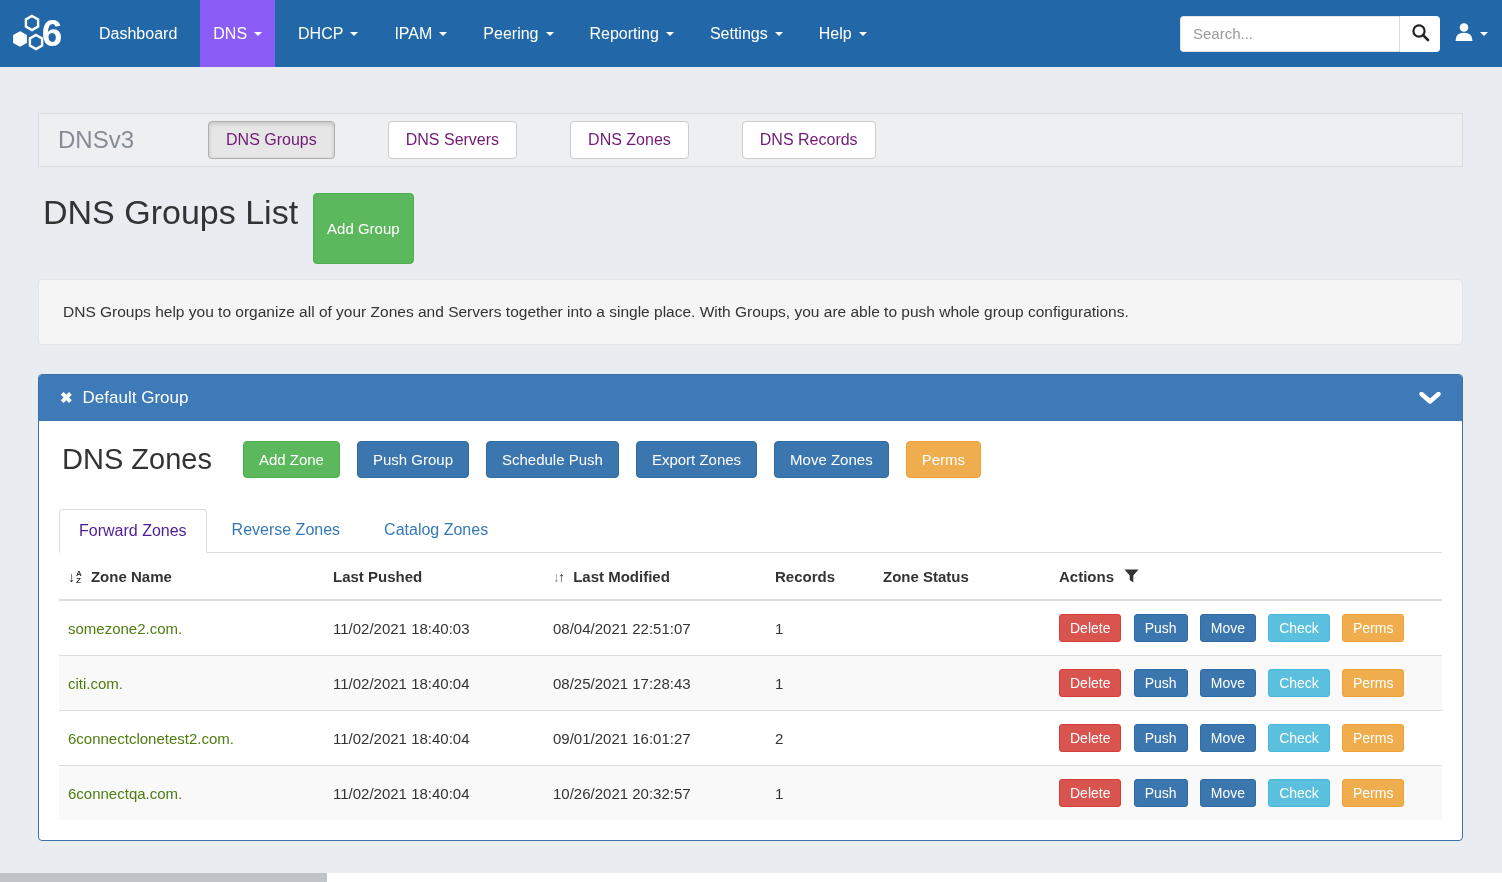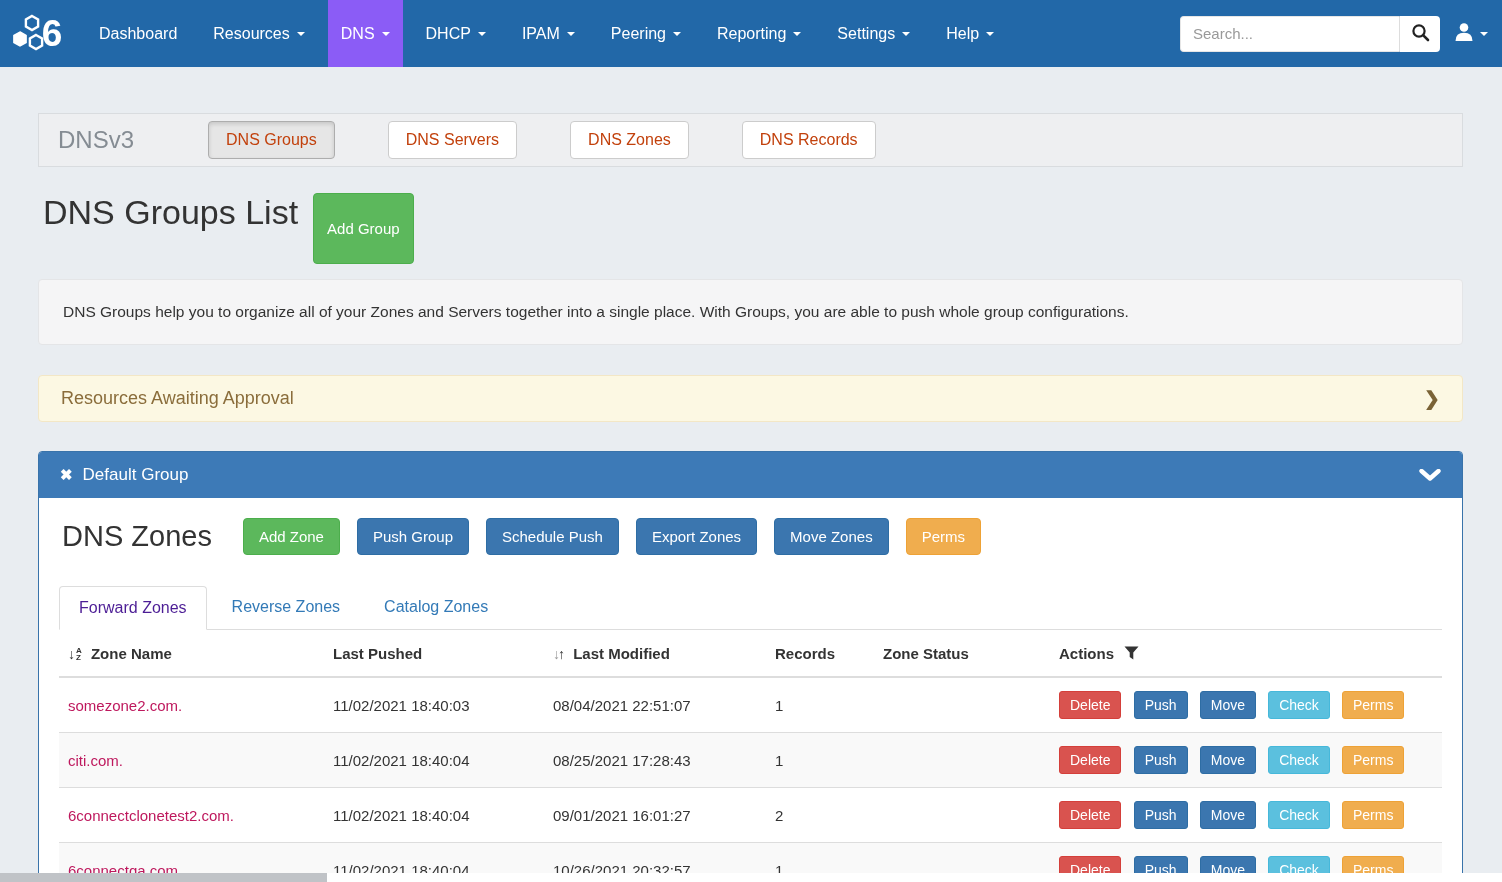--- a/index.html
+++ b/index.html
@@ -30,21 +30,21 @@
                 display:flex; align-items:center; justify-content:center; cursor:pointer; }
   .user-menu { margin-left:13px; display:flex; align-items:center; cursor:pointer; }
   .user-menu .caret { margin-left:5px; }
 
   
   .content { margin:0 39px 0 38px; }
 
   .dnsv3-bar { margin-top:46px; background:#eeeff1; border:1px solid #d9dcdf; border-radius:0;
                height:54px; display:flex; align-items:center; padding:0 19px;gap:36px; }
   .dnsv3-label { font-size:24px; color:#858c93; margin-right:38px; }
-  .pill-btn { background:#fff; border:1px solid #ccc; border-radius:4px; font-size:16px; color:#c2410c;
+  .pill-btn { background:#fff; border:1px solid #ccc; border-radius:4px; font-size:16px; color:#701a75;
               padding:9px 17px; margin-right:17px; cursor:pointer; font-family:"Liberation Sans", sans-serif; }
   .pill-btn.active { background:#e6e6e6; border-color:#adadad; box-shadow:inset 0 2px 4px rgba(0,0,0,.14); }
 
   .page-heading { margin:26px 0 0 5px; display:flex; }
   .page-title { font-size:34px; font-weight:500; color:#333; margin:0; }
   .btn { color:#fff; font-size:15px; border:1px solid transparent; border-radius:4px;
          padding:8px 14px; cursor:pointer; font-family:"Liberation Sans", sans-serif; white-space:nowrap; }
   .btn-green  { background:#5cb85c; border-color:#4cae4c; }
   .btn-blue   { background:#3b76af; border-color:#2e6da4; }
   .btn-orange { background:#f0ad4e; border-color:#eea236; }
@@ -76,21 +76,21 @@
   .tab { font-size:16px; padding:12px 19px; color:#337ab7; cursor:pointer; margin-bottom:-1px; }
   .tab.active { color:#4c1d95; background:#fff; border:1px solid #ddd; border-bottom-color:#fff;
                 border-radius:4px 4px 0 0; }
   .tab:not(.active) { margin-left:6px; }
 
   table.zones { width:100%; border-collapse:collapse; font-size:15px; }
   .zones th { text-align:left; font-weight:bold; color:#333; padding:15px 10px 14px 9px;
               border-bottom:2px solid #ddd; white-space:nowrap; }
   .zones td { padding:13px 10px 13px 9px; border-top:1px solid #ddd; vertical-align:middle; }
   .zones tbody tr:nth-child(even) { background:#f9f9f9; }
-  .zone-link { color:#be185d; text-decoration:none; cursor:pointer; }
+  .zone-link { color:#4d7c0f; text-decoration:none; cursor:pointer; }
   .row-actions .btn { font-size:14px; padding:5px 10px; margin-right:8px; border-radius:3px; }
 
   
   .sort-alpha { display:inline-flex; align-items:center; margin-right:5px; cursor:pointer; }
   .sort-alpha .arrow { font-size:14px; font-weight:bold; }
   .sort-alpha .letters { display:inline-flex; flex-direction:column; font-size:8px; line-height:7px;
                          font-weight:bold; margin-left:1px; }
   .sort-both { display:inline-flex; margin-right:4px; cursor:pointer; font-weight:bold; }
   .sort-both .dn { color:#9a9a9a; font-size:14px; }
   .sort-both .up { color:#333; font-size:14px; margin-left:-2px; }
@@ -110,24 +110,20 @@
         <polygon points="19,3 25.1,6.5 25.1,13.5 19,17 12.9,13.5 12.9,6.5" fill="none" stroke="#fff" stroke-width="2.4"></polygon>
         <polygon points="7,19 13.1,22.5 13.1,29.5 7,33 0.9,29.5 0.9,22.5" fill="#fff" stroke="#fff" stroke-width="1.5"></polygon>
         <polygon points="23,22 29.1,25.5 29.1,32.5 23,36 16.9,32.5 16.9,25.5" fill="none" stroke="#fff" stroke-width="2.4"></polygon>
       </svg>
     </span>
     <span class="logo-six">6</span>
   </div>
   <div class="nav-items">
     <div class="nav-item">
       <span>Dashboard</span>
-    </div>
-    <div class="nav-item">
-      <span>Resources</span>
-      <span class="caret"></span>
     </div>
     <div class="nav-item active">
       <span>DNS</span>
       <span class="caret"></span>
     </div>
     <div class="nav-item">
       <span>DHCP</span>
       <span class="caret"></span>
     </div>
     <div class="nav-item">
@@ -187,24 +183,20 @@
 
   <div class="page-heading">
     <h1 class="page-title">DNS Groups List</h1>
     <button class="btn btn-green add-group-btn">Add Group</button>
   </div>
 
   <div class="description-panel">
     <span>DNS Groups help you to organize all of your Zones and Servers together into a single place. With Groups, you are able to push whole group configurations.</span>
   </div>
 
-  <div class="approval-bar">
-    <span>Resources Awaiting Approval</span>
-    <span class="approval-chevron">❯</span>
-  </div>
 
   <div class="group-panel">
     <div class="group-header">
       <span class="x-icon">✖</span>
       <span>Default Group</span>
       <span class="header-chevron">
         <svg width="22" height="13" viewBox="0 0 22 13">
           <path d="M2.5 2 L11 9.5 L19.5 2" fill="none" stroke="#fff" stroke-width="4.4" stroke-linecap="round" stroke-linejoin="round"></path>
         </svg>
       </span>

